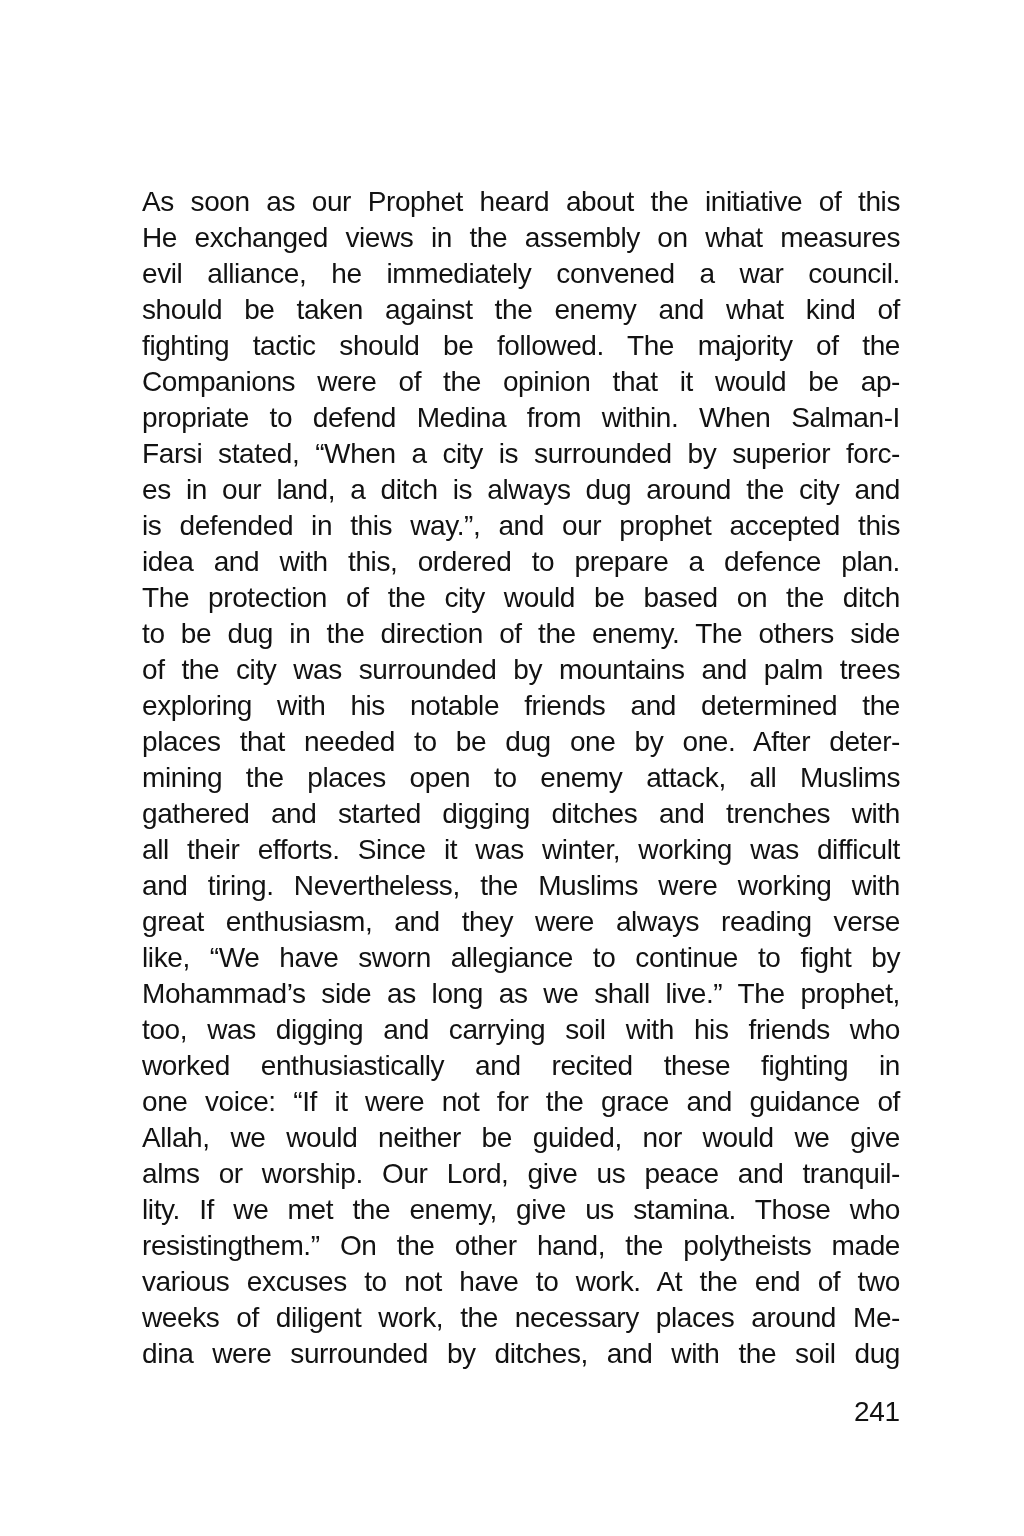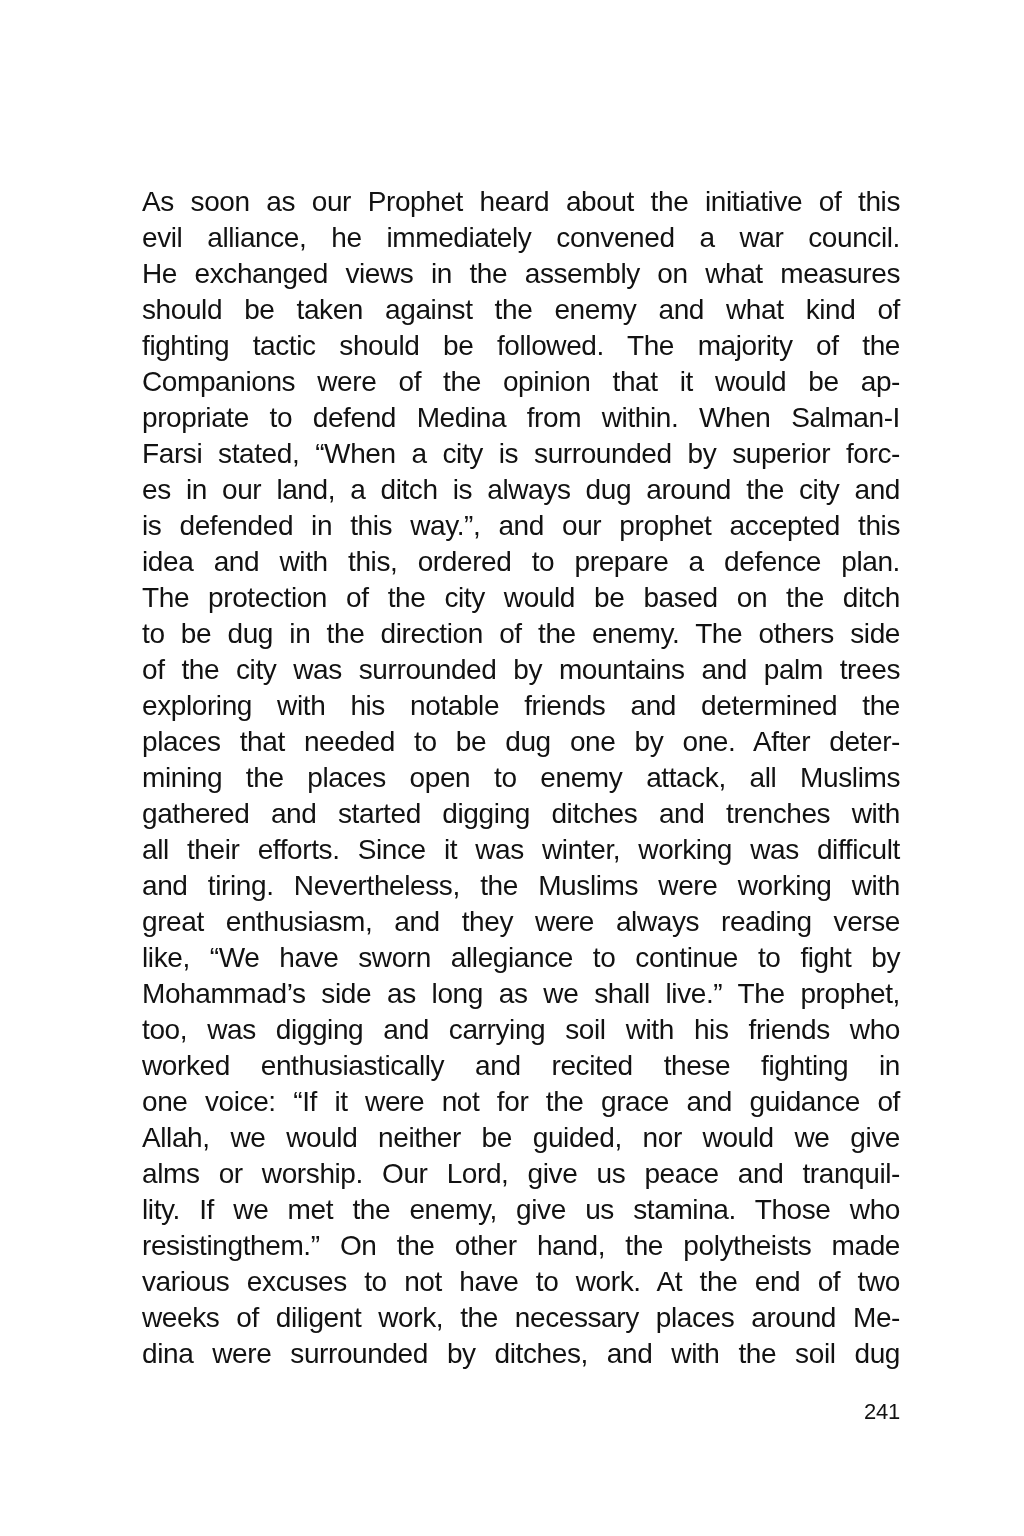--- a/index.html
+++ b/index.html
@@ -31,33 +31,33 @@
     text-align-last: justify;
     word-spacing: 1px;
     white-space: normal;
   }
   .page-number {
     position: absolute;
     left: 142px;
     top: 1398px;
     width: 758px;
     text-align: right;
-    font-size: 22px;
+    font-size: 28px;
     line-height: 28px;
     letter-spacing: -0.2px;
   }
 </style>
 </head>
 <body>
 
 <div class="page">
   <div class="text-block" id="text-block">
       <div class="text-line">As soon as our Prophet heard about the initiative of this</div>
+      <div class="text-line">He exchanged views in the assembly on what measures</div>
       <div class="text-line">evil alliance, he immediately convened a war council.</div>
-      <div class="text-line">He exchanged views in the assembly on what measures</div>
       <div class="text-line">should be taken against the enemy and what kind of</div>
       <div class="text-line">fighting tactic should be followed. The majority of the</div>
       <div class="text-line">Companions were of the opinion that it would be ap-</div>
       <div class="text-line">propriate to defend Medina from within. When Salman-I</div>
       <div class="text-line">Farsi stated, “When a city is surrounded by superior forc-</div>
       <div class="text-line">es in our land, a ditch is always dug around the city and</div>
       <div class="text-line">is defended in this way.”, and our prophet accepted this</div>
       <div class="text-line">idea and with this, ordered to prepare a defence plan.</div>
       <div class="text-line">The protection of the city would be based on the ditch</div>
       <div class="text-line">to be dug in the direction of the enemy. The others side</div>

